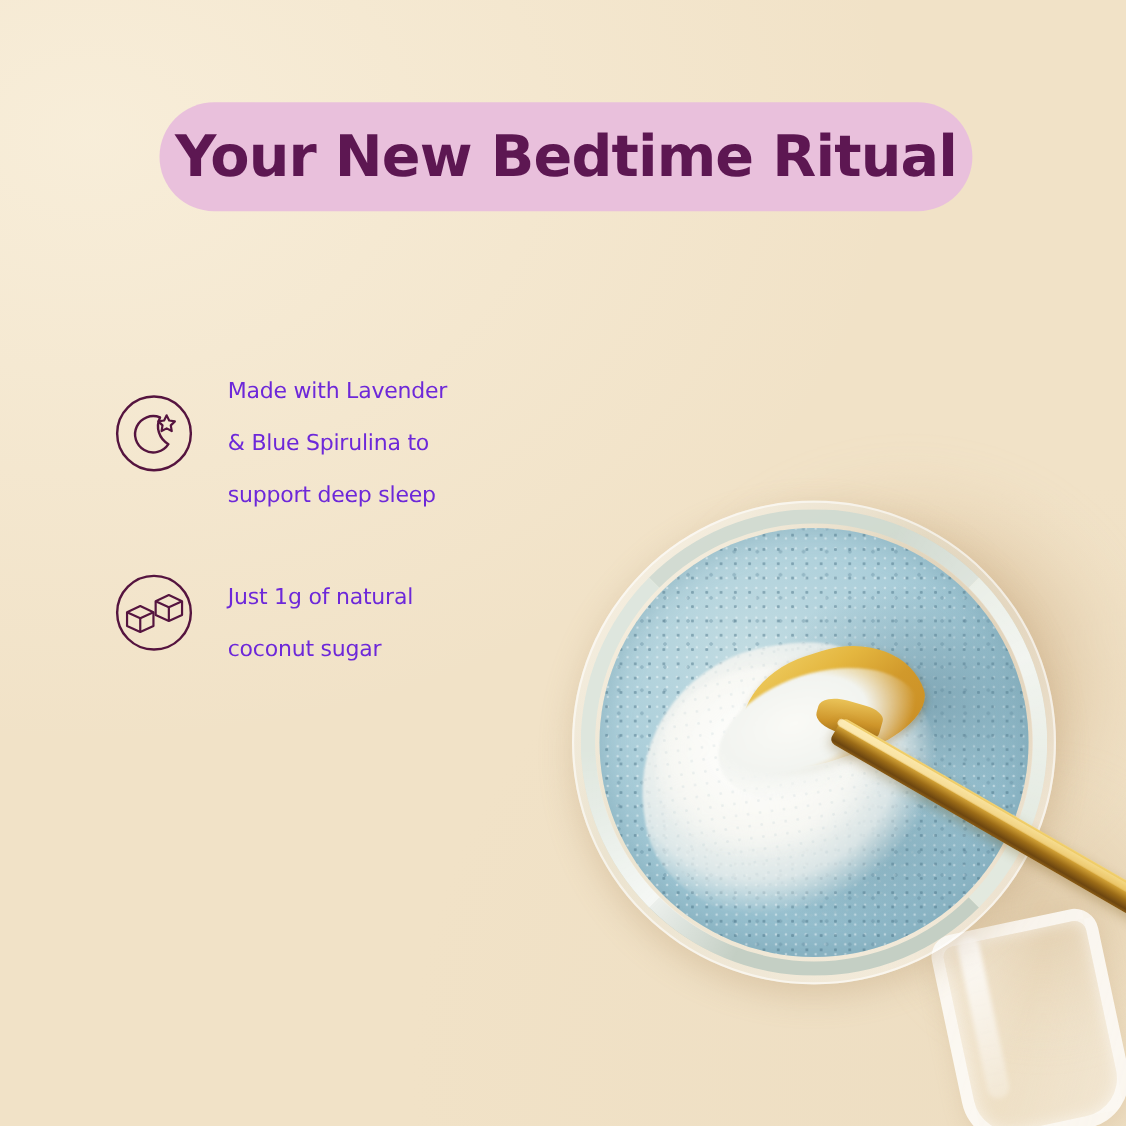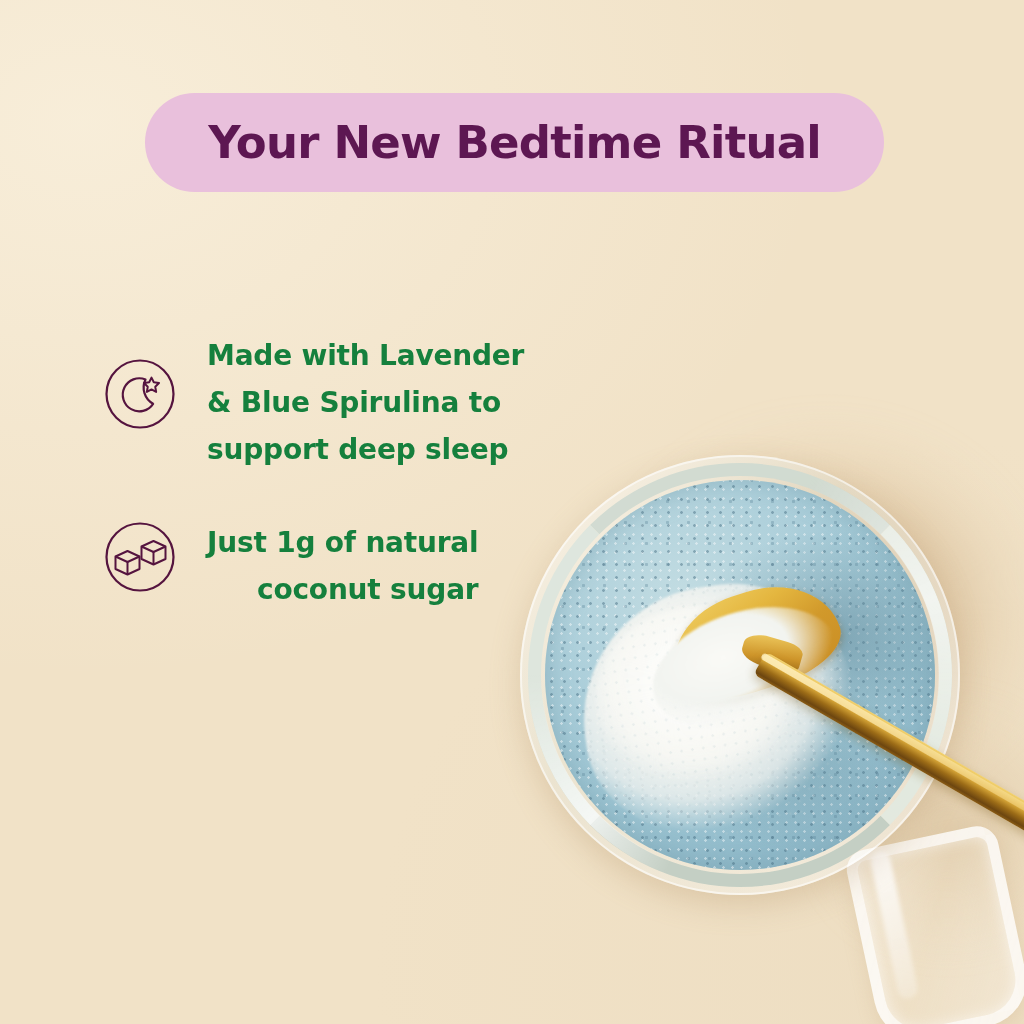--- a/index.html
+++ b/index.html
@@ -39,21 +39,21 @@
     width: 739px;
     height: 99px;
     background: #E9C0DC;
     border-radius: 52px;
     display: flex;
     align-items: center;
     justify-content: center;
   }
   .title-text {
     font-family: "DejaVu Sans", sans-serif;
-    font-size: 45px;
+    font-size: 52px;
     font-weight: 700;
     letter-spacing: -0.8px;
     color: #5D1752;
     white-space: nowrap;
     line-height: 1;
     text-align: center;
   }
 
   
   .features {
@@ -61,45 +61,45 @@
     left: 103px;
     top: 330px;
     width: 470px;
   }
   .feature {
     position: relative;
     display: flex;
     align-items: flex-start;
   }
   .feature.f1 { margin-bottom: 44px; }
-  .feature.f2 { margin-bottom: 44px; text-align: right; }
+  .feature.f2 { margin-bottom: 44px; }
 
   .feature-icon {
     flex: 0 0 auto;
     width: 74px;
     height: 74px;
     margin-right: 30px;
     position: relative;
   }
   .feature.f1 .feature-icon { margin-top: 27px; }
   .feature.f2 .feature-icon { margin-top: 3px; }
   .feature.f3 .feature-icon { margin-top: -8px; }
 
   .feature-icon svg {
     display: block;
     width: 74px;
     height: 74px;
   }
 
   .feature-text {
     font-family: "DejaVu Sans", sans-serif;
-    font-size: 28px;
-    font-weight: 700;
+    font-size: 20px;
+    font-weight: 400;
     line-height: 47px;
-    color: #15803d;
+    color: #6d28d9;
     letter-spacing: -0.2px;
     white-space: pre-line;
     padding-top: 2px;
   }
 
   
   .scene {
     position: absolute;
     left: 0; top: 0;
     width: 1024px;

